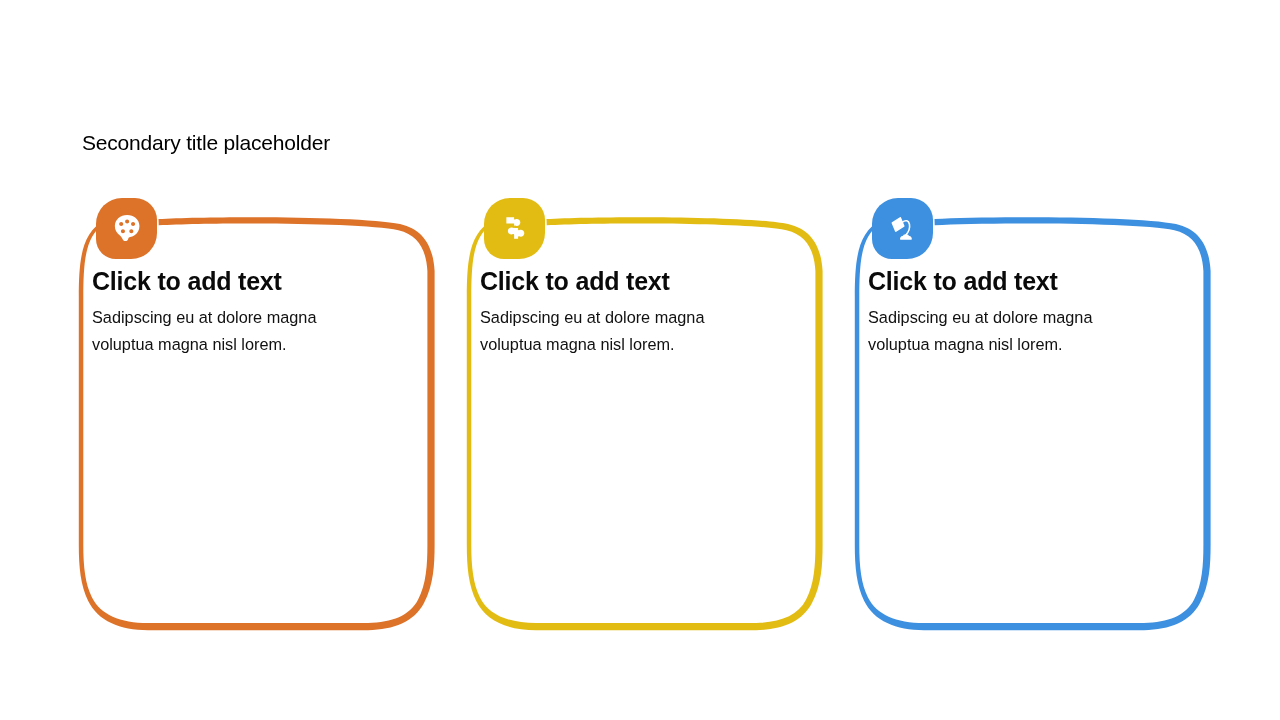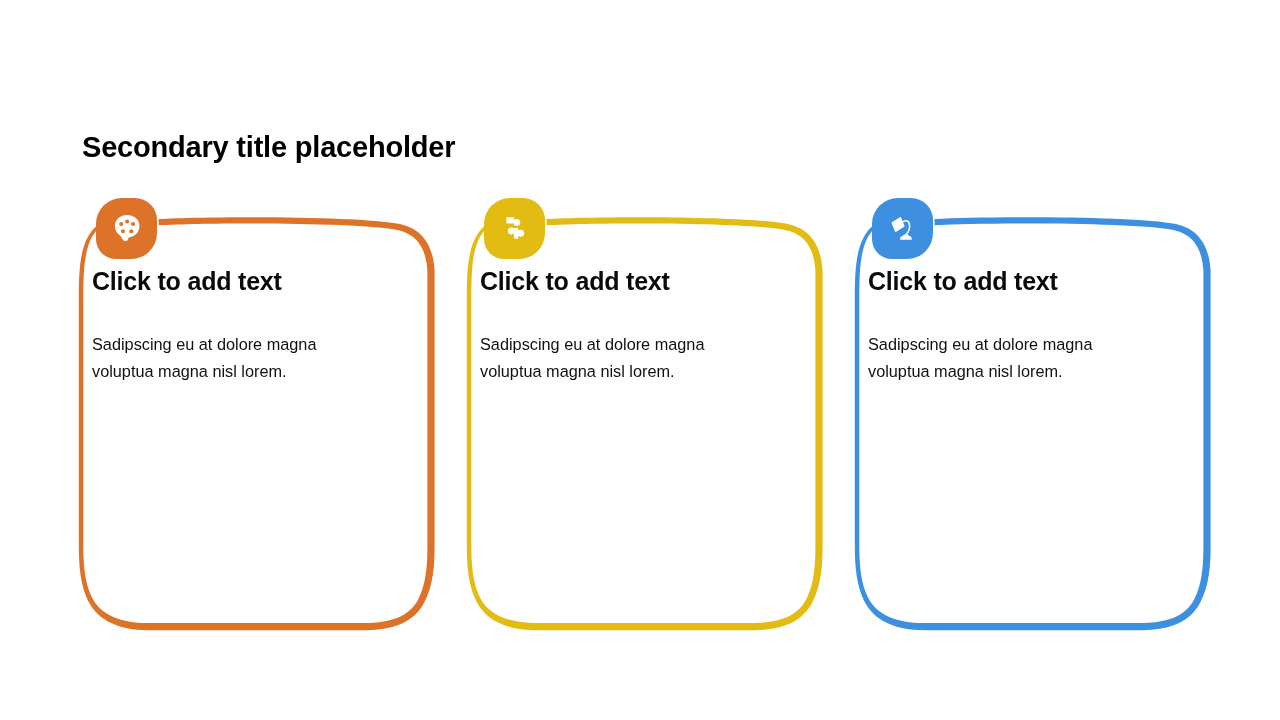--- a/index.html
+++ b/index.html
@@ -20,22 +20,22 @@
     inset: 0;
     width: 1280px;
     height: 720px;
   }
 
   
   #page-title {
     position: absolute;
     left: 82px;
     top: 131px;
-    font-size: 29px;
-    font-weight: bold;
+    font-size: 21px;
+    font-weight: normal;
     color: #000000;
     letter-spacing: -0.2px;
     white-space: nowrap;
   }
 
   
   .card {
     position: absolute;
     top: 205px;
     width: 382px;
@@ -62,21 +62,21 @@
   }
   .card-heading {
     font-size: 25px;
     font-weight: bold;
     color: #0a0a0a;
     line-height: 1.15;
     letter-spacing: -0.2px;
     white-space: nowrap;
   }
   .card-text {
-    margin-top: 35px;
+    margin-top: 8px;
     font-size: 16.3px;
     font-weight: normal;
     color: #111111;
     line-height: 1.68;
     width: 268px;
   }
 
   
   .badge {
     position: absolute;

